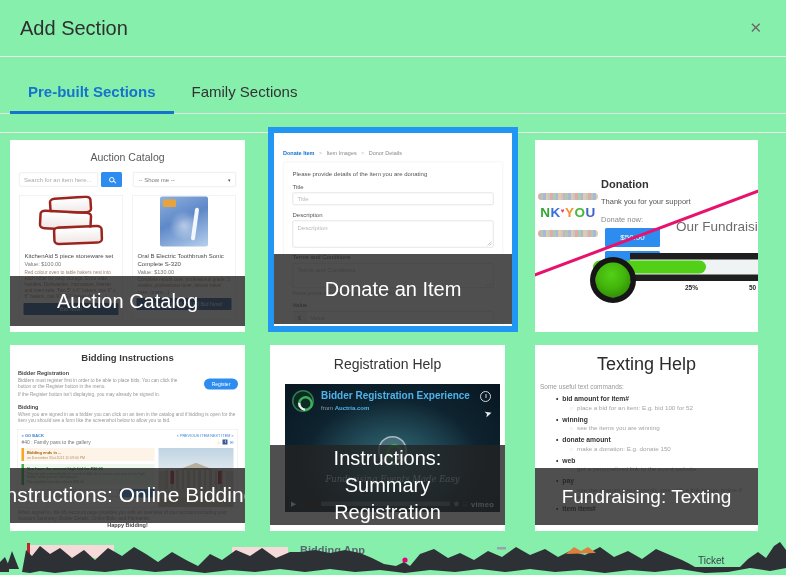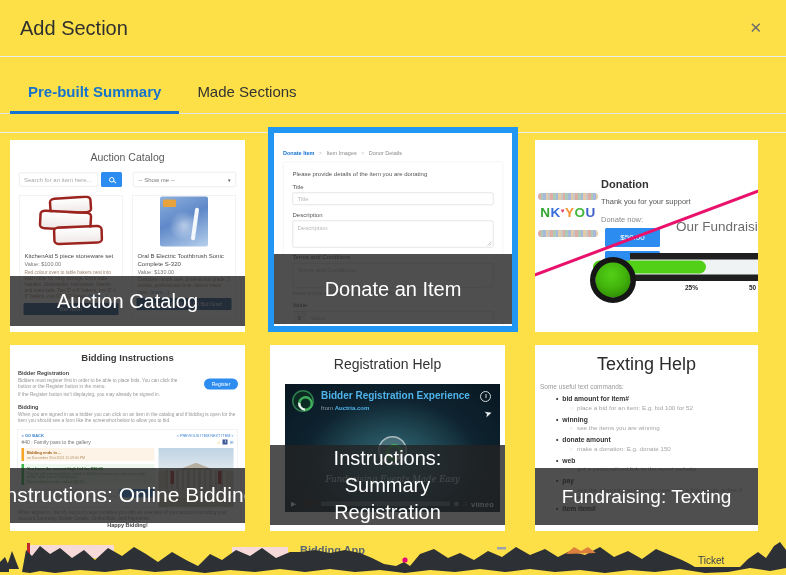--- a/index.html
+++ b/index.html
@@ -1,18 +1,18 @@
 <!DOCTYPE html>
 <html><head>
 <meta charset="utf-8">
 <style>
   html,body{margin:0;padding:0;width:786px;height:575px;overflow:hidden;background:#fff;
     font-family:"Liberation Sans", sans-serif;}
   *{box-sizing:border-box;}
-  .modal{position:relative;width:786px;height:575px;background:#fde047;}
+  .modal{position:relative;width:786px;height:575px;background:#86efac;}
 
   
   .modal-header{height:57px;border-bottom:1px solid #ececec;display:flex;align-items:center;
     justify-content:space-between;padding:0 20px;}
   .modal-title{font-size:20px;font-weight:500;color:#2f2f2f;}
   .close{font-size:15px;color:#6b6b6b;cursor:pointer;padding:2px 4px;}
 
   
   .tabs{height:57px;display:flex;align-items:flex-end;padding:0 10px;border-bottom:1px solid #e3e3e3;}
   .tab{padding:0 18px 13px;font-size:15px;color:#333;cursor:pointer;}
@@ -224,22 +224,22 @@
 <body>
 
 <div class="modal">
 
   <div class="modal-header">
     <div class="modal-title">Add Section</div>
     <div class="close">✕</div>
   </div>
 
   <div class="tabs">
-    <div class="tab active">Pre-built Summary</div>
-    <div class="tab">Made Sections</div>
+    <div class="tab active">Pre-built Sections</div>
+    <div class="tab">Family Sections</div>
   </div>
   <div class="subline"></div>
 
   <div class="card" id="card-auction">
     <div class="pv">
       <div class="a-title">Auction Catalog</div>
       <div class="a-search">
         <div class="a-input">Search for an item here...</div>
         <div class="a-btn">
           <span class="mag"></span>

